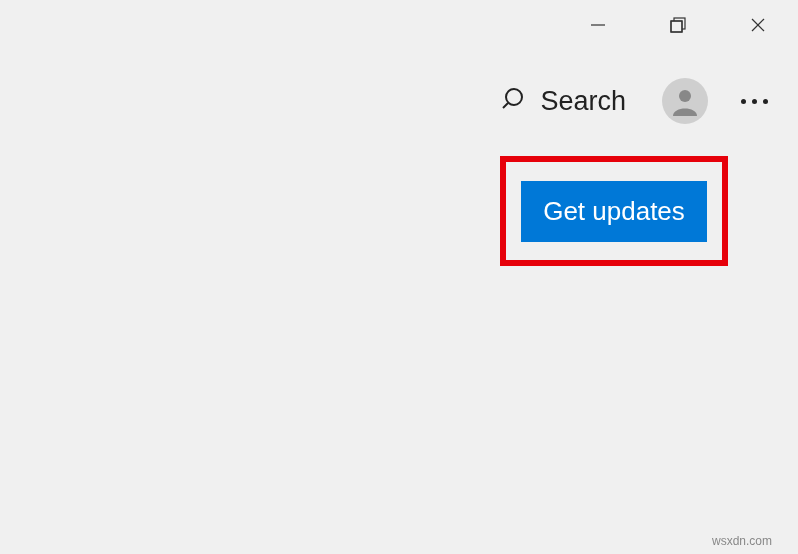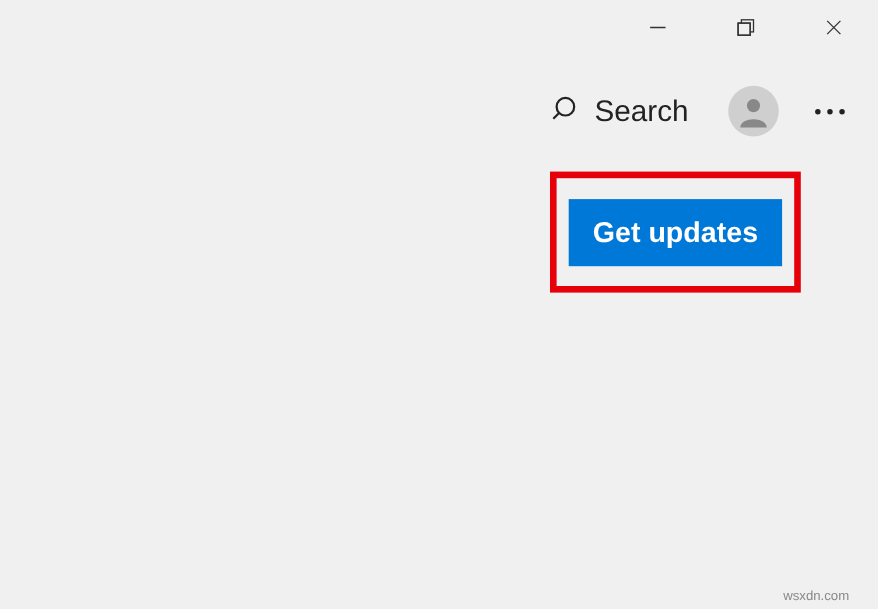--- a/index.html
+++ b/index.html
@@ -98,21 +98,21 @@
       height: 110px;
       border: 6px solid #e6000a;
       display: flex;
       align-items: center;
       justify-content: center;
     }
     .updates-btn {
       background: #0078d7;
       color: #fff;
       font-size: 26px;
-      font-weight: 700;
+      font-weight: 400;
       border: none;
       padding: 15px 22px;
       cursor: pointer;
       font-family: inherit;
     }
     .watermark {
       position: absolute;
       bottom: 6px;
       right: 26px;
       font-size: 12px;

